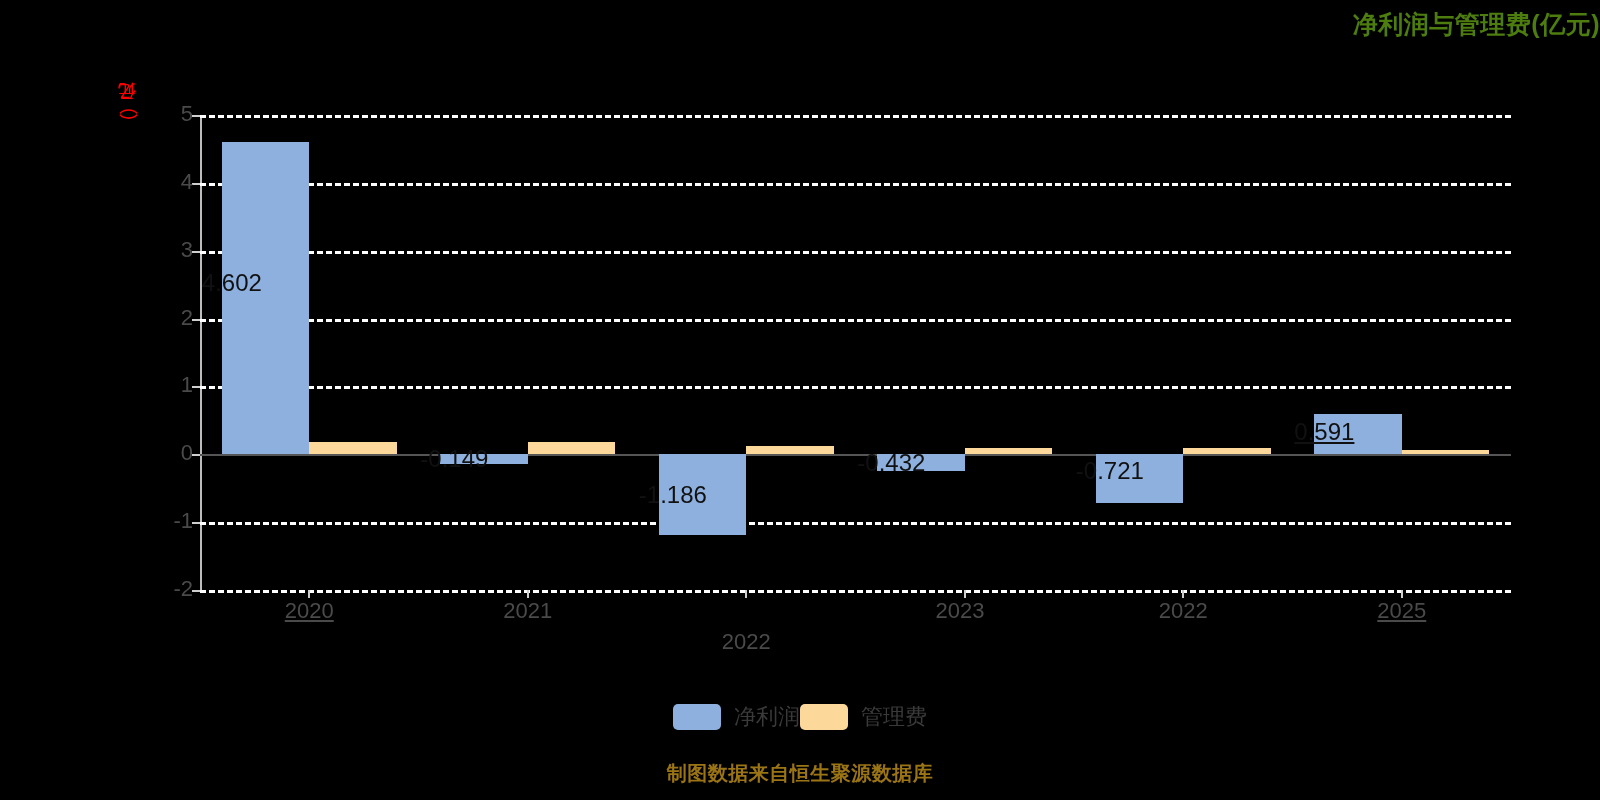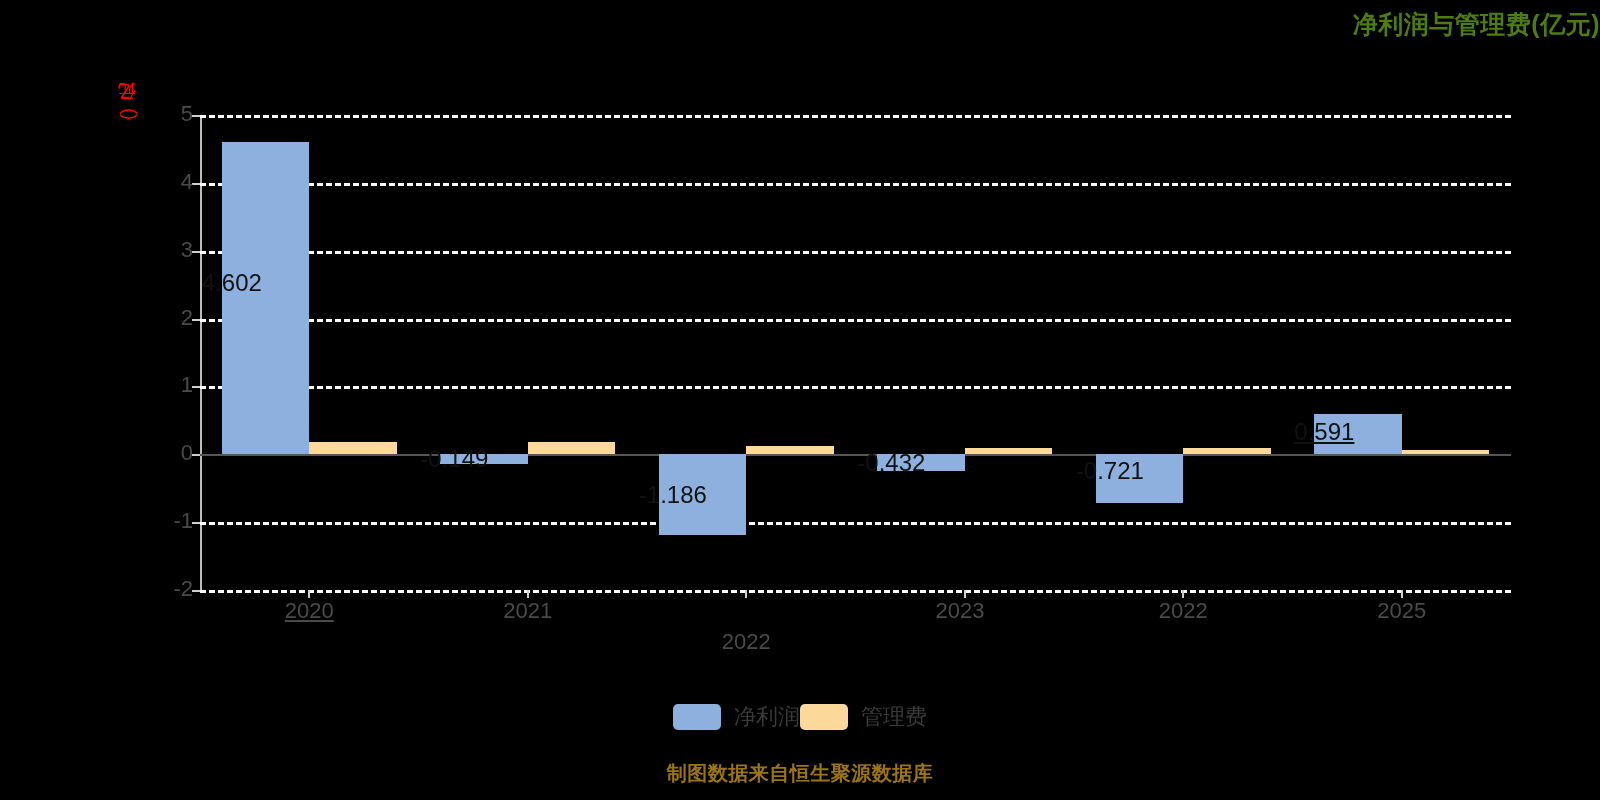--- a/index.html
+++ b/index.html
@@ -190,21 +190,21 @@
       <div class="x-tick" style="left: 109.25px; text-decoration: underline;">2020</div>
       <div class="x-tick-mark" style="left: 327.75px;"></div>
       <div class="x-tick" style="left: 327.75px;">2021</div>
       <div class="x-tick-mark" style="left: 546.25px;"></div>
       <div class="x-tick" style="left: 546.25px; margin-top: 31px;">2022</div>
       <div class="x-tick-mark" style="left: 764.75px;"></div>
       <div class="x-tick" style="left: 760px;">2023</div>
       <div class="x-tick-mark" style="left: 983.25px;"></div>
       <div class="x-tick" style="left: 983.25px;">2022</div>
       <div class="x-tick-mark" style="left: 1201.75px;"></div>
-      <div class="x-tick" style="left: 1201.75px;">2025</div>
+      <div class="x-tick" style="left: 1201.75px; text-decoration: underline;">2025</div>
     </div>
 
   <div class="legend" id="legend">
       <div class="legend-item">
         <span class="legend-swatch" style="background: rgb(141, 176, 222);"></span>
         <span class="legend-text">净利润</span>
       </div>
       <div class="legend-item">
         <span class="legend-swatch" style="background: rgb(252, 217, 155);"></span>
         <span class="legend-text">管理费</span>

